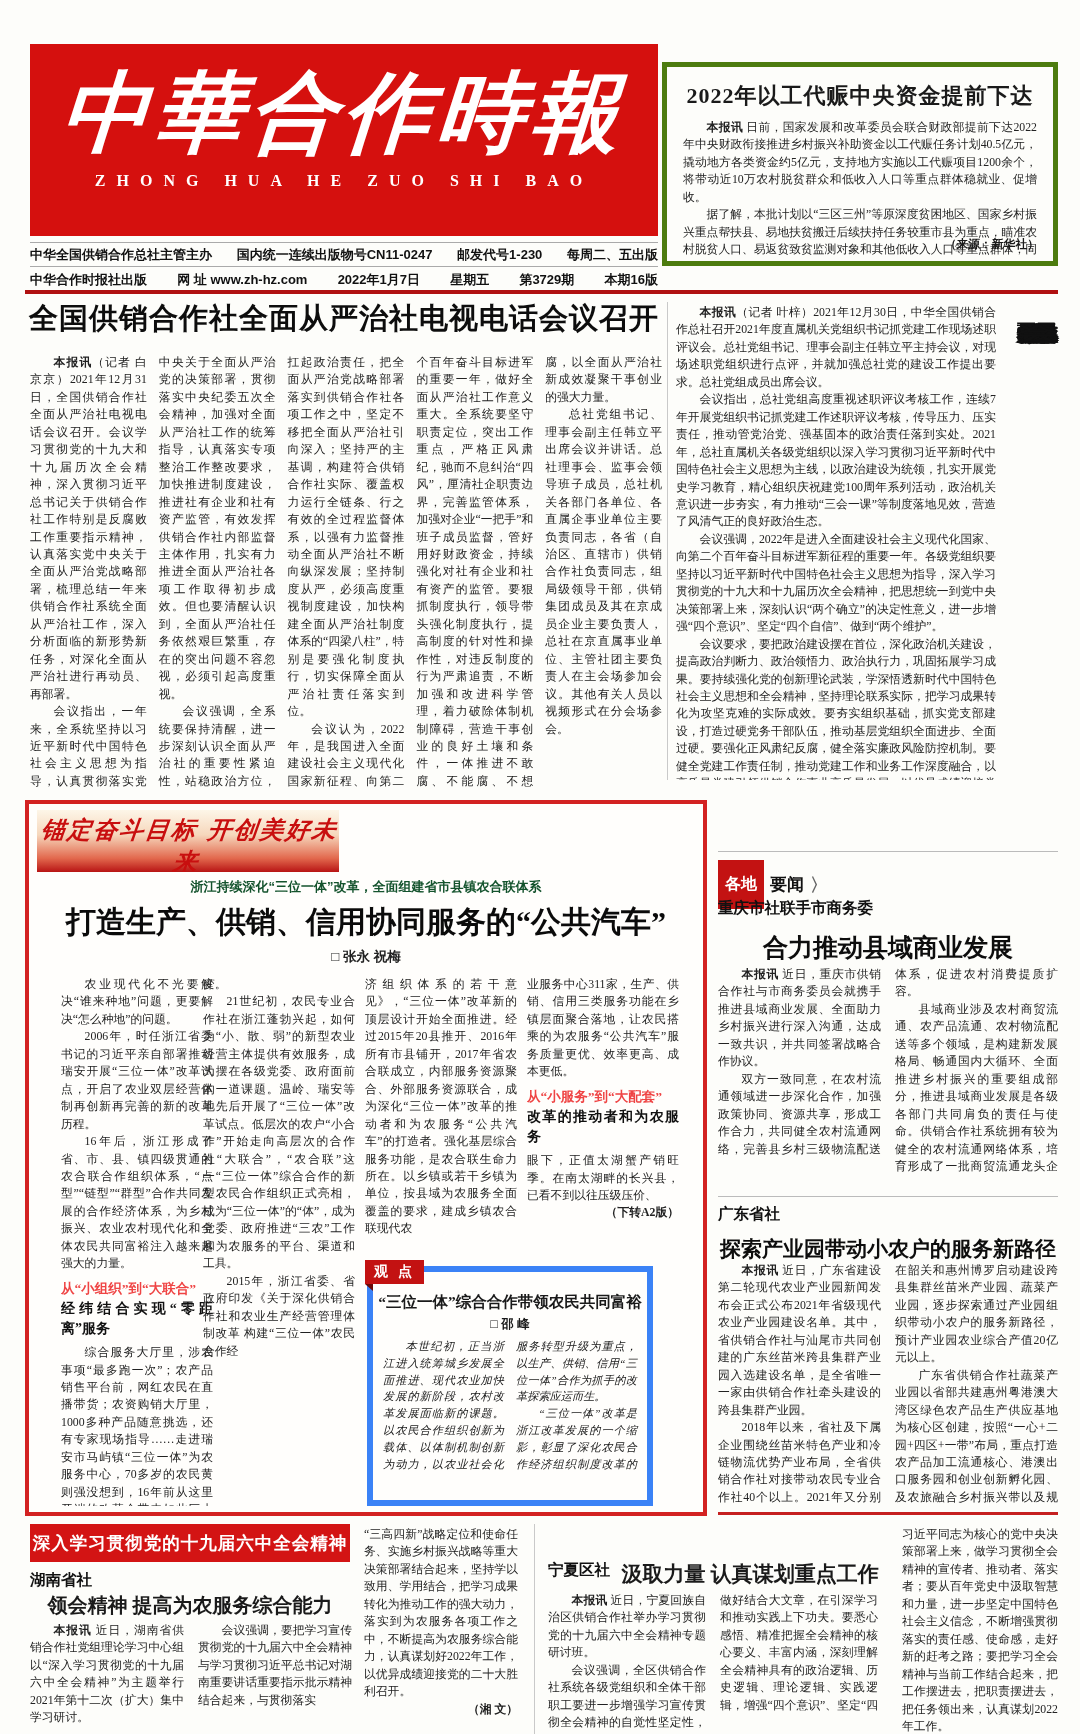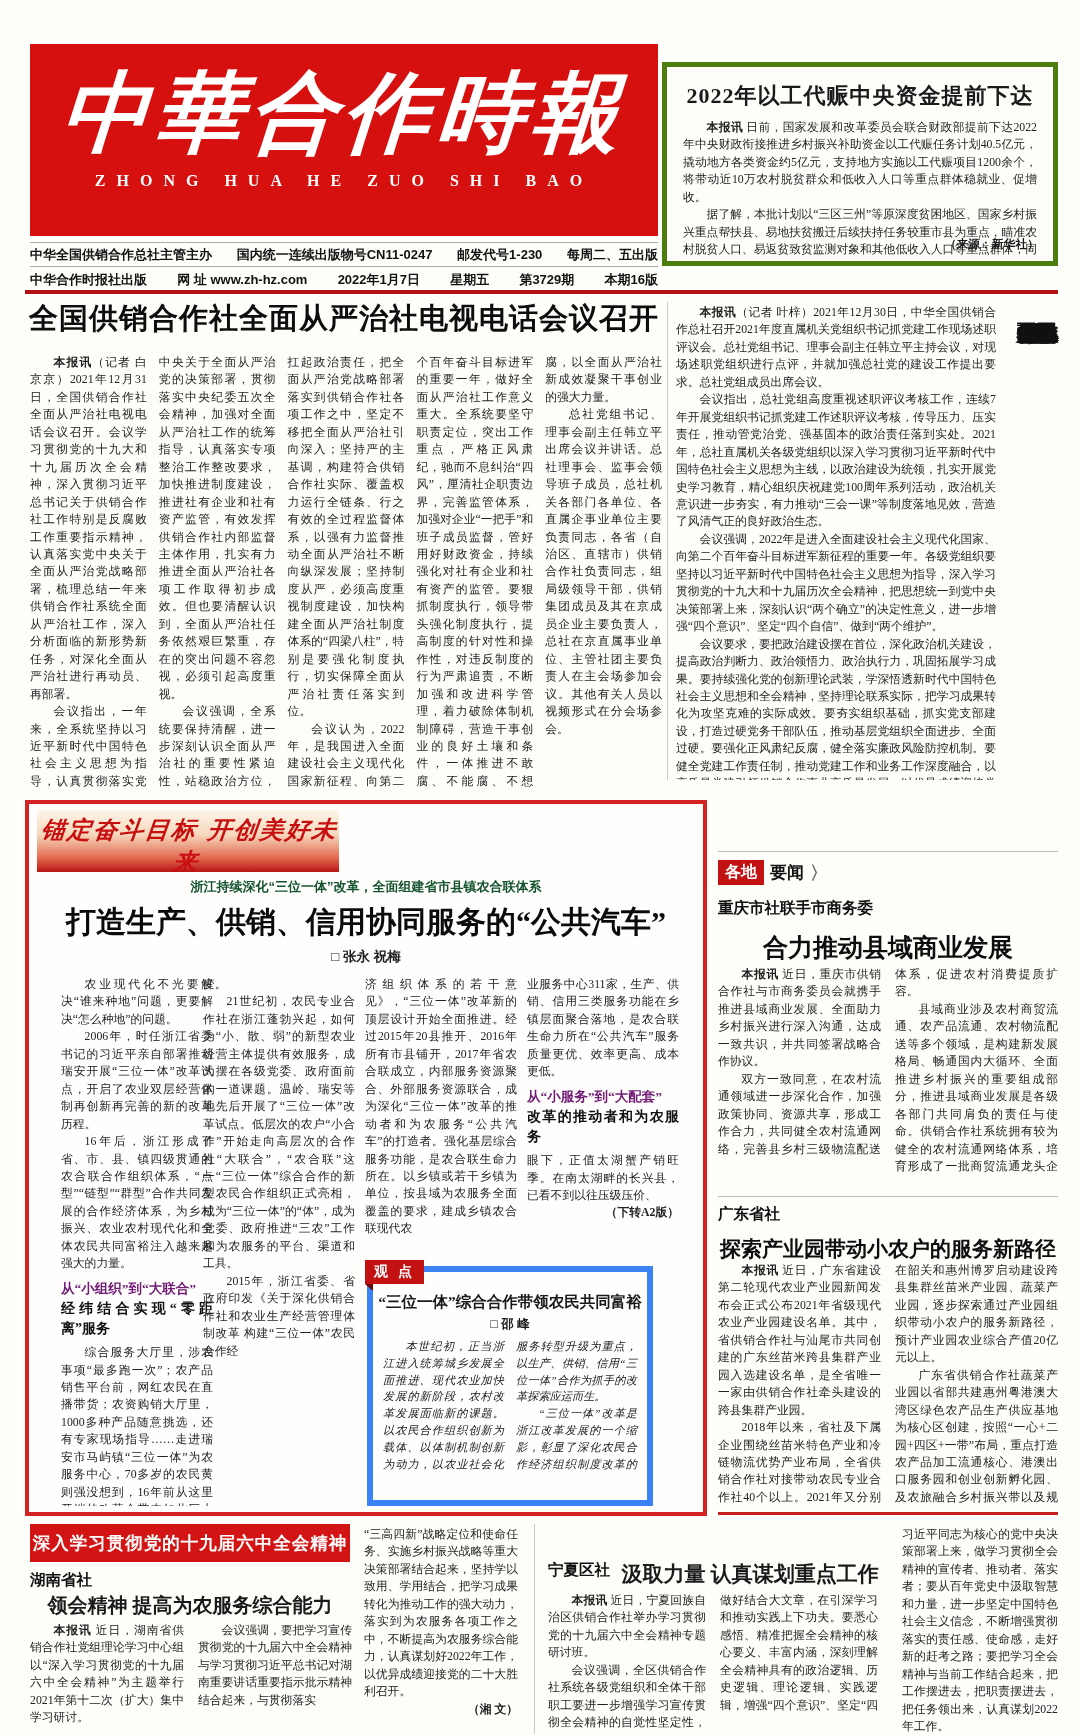--- a/index.html
+++ b/index.html
@@ -27,37 +27,37 @@
   
   .lead-head { left:26px; top:299px; width:636px; text-align:center; font-size:29px; font-weight:900; letter-spacing:1px; color:#0d0d0d; white-space:nowrap; }
   .lead-body { left:30px; top:354px; width:632px; height:440px; column-count:5; column-gap:12px; }
   
   .yezi-body { left:676px; top:304px; width:320px; height:476px; }
   .vert-head { left:1016px; top:308px; height:478px; writing-mode:vertical-rl; text-orientation:upright;
                font-family:"Liberation Serif",serif; font-weight:900; font-size:19px; line-height:44px;
                transform:scaleX(2.15); transform-origin:50% 50%; color:#111; white-space:nowrap; }
   
   .sec-label { left:718px; top:860px; display:flex; align-items:center; gap:6px; }
-  .badge-red { background:#c31212; color:#fff; font-weight:bold; font-size:16px; padding:2px 7px; }
+  .badge-red { background:#c31212; color:#fff; font-weight:bold; font-size:16px; padding:14px 7px; }
   .sec-rest { font-size:17px; font-weight:bold; color:#111; }
   .chev { color:#666; font-size:18px; font-weight:bold; }
   .kicker { font-size:15.5px; font-weight:bold; color:#111; }
   .mid-head { width:340px; text-align:center; font-weight:900; color:#0d0d0d;margin-top:7px; }
   .twocol { column-count:2; column-gap:14px; overflow:hidden; }
   
   .featbox { left:25px; top:800px; width:682px; height:716px; border:4px solid #d32222; background:#fffefc; }
   .feat-banner { left:8px; top:6px; width:302px; height:62px; text-align:center; overflow:hidden;
                  background:linear-gradient(180deg,#fdf6e8 0%,#f6d7bc 40%,#e2684d 78%,#b81414 100%); }
   .feat-banner .l1 { font-family:"DejaVu Serif",serif; font-style:italic; font-weight:900; font-size:24px;
                      color:#c80f0f; letter-spacing:2px; padding-top:4px; transform:skewX(-6deg); }
   .feat-kicker { left:0; top:74px; width:100%; text-align:center; font-size:13px; font-weight:bold; color:#14532d; }
   .feat-head { left:0; top:98px; width:100%; text-align:center; font-size:30px; font-weight:900; color:#0b0b0b; white-space:nowrap; }
   .feat-byline { left:0; top:144px; width:100%; text-align:center; font-size:13.5px; font-weight:bold; color:#222; }
   .fcol { top:172px; width:152px; height:530px; overflow:hidden; }
-  .subhead-red { color:#701a75; font-weight:bold; font-size:13.5px; margin:6px 0 0 0; }
+  .subhead-red { color:#ef4444; font-weight:bold; font-size:13.5px; margin:6px 0 0 0; }
   .subhead-blk { color:#111; font-weight:bold; font-size:14px; margin:0 0 4px 0; }
   .jump { font-weight:bold; }
   
   .vpbox { left:338px; top:462px; width:286px; height:240px; border:6px solid #3b82f6; background:#fffefc; }
   .vp-badge { position:absolute; left:-8px; top:-12px; background:#c31212; color:#fff; font-weight:bold;
               font-size:14px; padding:3px 9px; letter-spacing:3px; }
   .vp-fold { position:absolute; left:-8px; top:12px; width:0; height:0; border-top:7px solid #6b0a0a; border-left:8px solid transparent; }
   .vp-head { margin-top:20px; text-align:center; font-size:15.5px; font-weight:900; }
   .vp-byline { text-align:center; font-size:12.5px; font-weight:bold; margin:3px 0 5px 0; }
   .vp-body { padding:0 10px; column-count:2; column-gap:12px; font-size:11.2px; line-height:1.5;
@@ -190,21 +190,21 @@
           <p>2015年，浙江省委、省政府印发《关于深化供销合作社和农业生产经营管理体制改革 构建“三位一体”农民合作经</p>
         </div>
     </div>
     <div class="abs fcol bodytxt just serif cont" style="left:336px; height:288px;">
       <div class="cont">
           <p>济组织体系的若干意见》，“三位一体”改革新的顶层设计开始全面推进。经过2015年20县推开、2016年所有市县铺开，2017年省农合联成立，内部服务资源聚合、外部服务资源联合，成为深化“三位一体”改革的推动者和为农服务“公共汽车”的打造者。强化基层综合服务功能，是农合联生命力所在。以乡镇或若干乡镇为单位，按县域为农服务全面覆盖的要求，建成乡镇农合联现代农</p>
         </div>
     </div>
     <div class="abs fcol bodytxt just serif cont" style="left:498px; height:288px;">
       <div class="cont">
-          <p>业服务中心311家，生产、供销、信用三类服务功能在乡镇层面聚合落地，是农合联生命力所在“公共汽车”服务质量更优、效率更高、成本更低。</p>
+          <p>业服务中心311家，生产、供销、信用三类服务功能在乡镇层面聚合落地，让农民搭乘的为农服务“公共汽车”服务质量更优、效率更高、成本更低。</p>
         </div>
       <div class="subhead-red">从“小服务”到“大配套”</div>
       <div class="subhead-blk">改革的推动者和为农服务</div>
       <div>
           <p>眼下，正值太湖蟹产销旺季。在南太湖畔的长兴县，已看不到以往压级压价、</p>
         </div>
       <span class="sign jump">（下转A2版）</span>
     </div>
 
     <div class="abs vpbox">

